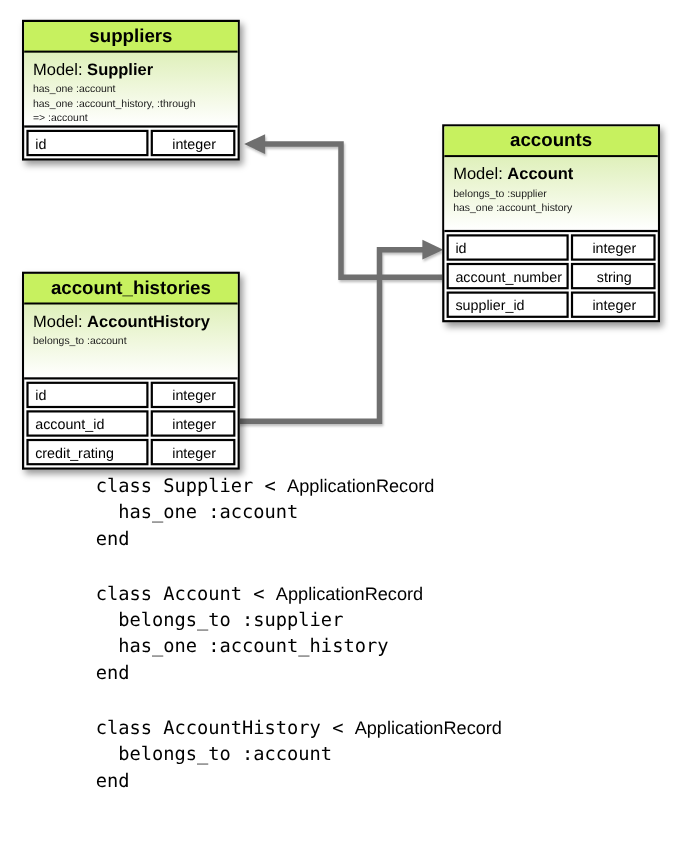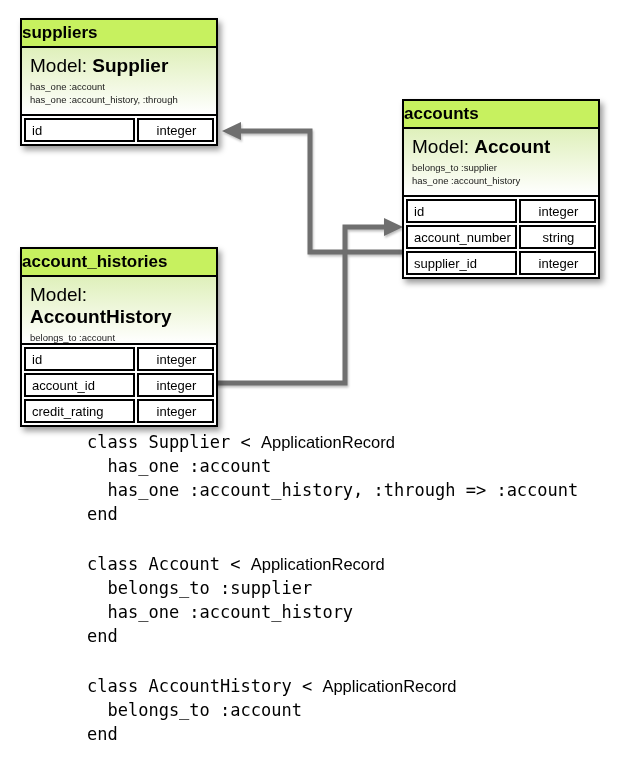--- a/index.html
+++ b/index.html
@@ -28,35 +28,35 @@
     box-sizing: border-box;
     border: 2px solid #000;
     background: #ffffff;
     box-shadow: 3px 4px 6px rgba(0,0,0,0.40);
     z-index: 2;
   }
   .dbtable .hdr {
     height: 26px;
     background: #c7f15f;
     border-bottom: 2px solid #000;
-    text-align: left;
+    text-align: center;
     font-size: 17px;
     font-weight: bold;
     line-height: 26px;
     color: #000;
   }
   .dbtable .model {
     height: 68px;
     box-sizing: border-box;
     padding: 7px 8px 0 8px;
     background: linear-gradient(to bottom, #dff0bb 0%, #f1f8e0 55%, #ffffff 100%);
     border-bottom: 2px solid #000;
   }
   .dbtable .model-line {
-    font-size: 19px;
+    font-size: 15px;
     color: #000;
     margin-bottom: 3px;
   }
   .dbtable .model-line b { font-weight: bold; }
   .dbtable .assoc {
     font-size: 9.5px;
     line-height: 13px;
     color: #1a1a1a;
   }
   .dbtable table.cols {
@@ -70,21 +70,21 @@
     font-size: 13px;
     height: 18px;
     padding: 1px 4px 1px 6px;
     color: #000;
     white-space: nowrap;
   }
   .dbtable td.fld { width: 59%; }
   .dbtable td.typ { width: 41%; text-align: center; }
 
   #tbl-suppliers        { left: 20px;  top: 18px;  }
-  #tbl-accounts         { left: 402px; top: 99px; }
+  #tbl-accounts         { left: 402px; top: 113px; }
   #tbl-account-histories{ left: 20px;  top: 247px; }
 
   
   .code {
     position: absolute;
     left: 68px;
     top: 430px;
     z-index: 2;
     font-family: "DejaVu Sans Mono", monospace;
     font-size: 17px;
@@ -114,20 +114,21 @@
       <polygon points="403,227 384,218 384,236" fill="#6f6f6f"></polygon>
     </g>
   </svg>
 
   <div class="dbtable" id="tbl-suppliers">
     <div class="hdr">suppliers</div>
     <div class="model">
       <div class="model-line"><span>Model:</span> <b>Supplier</b></div>
       <div class="assoc">has_one :account</div>
       <div class="assoc">has_one :account_history, :through</div>
+      <div class="assoc">=&gt; :account</div>
     </div>
     <table class="cols">
       <tbody>
           <tr>
         <td class="fld">id</td>
         <td class="typ">integer</td>
       </tr>
     </tbody>
       </table>
   </div>
@@ -179,21 +180,20 @@
       </tr>
     </tbody>
       </table>
   </div>
 
   <div class="code">
 
     <div class="code-block">
       <div class="code-line"><span>class Supplier &lt; </span><span class="sans">ApplicationRecord</span></div>
       <div class="code-line">  has_one :account</div>
-      <div class="code-line">  has_one :account_history, :through =&gt; :account</div>
       <div class="code-line">end</div>
     </div>
 
     <div class="code-block">
       <div class="code-line"><span>class Account &lt; </span><span class="sans">ApplicationRecord</span></div>
       <div class="code-line">  belongs_to :supplier</div>
       <div class="code-line">  has_one :account_history</div>
       <div class="code-line">end</div>
     </div>
 

